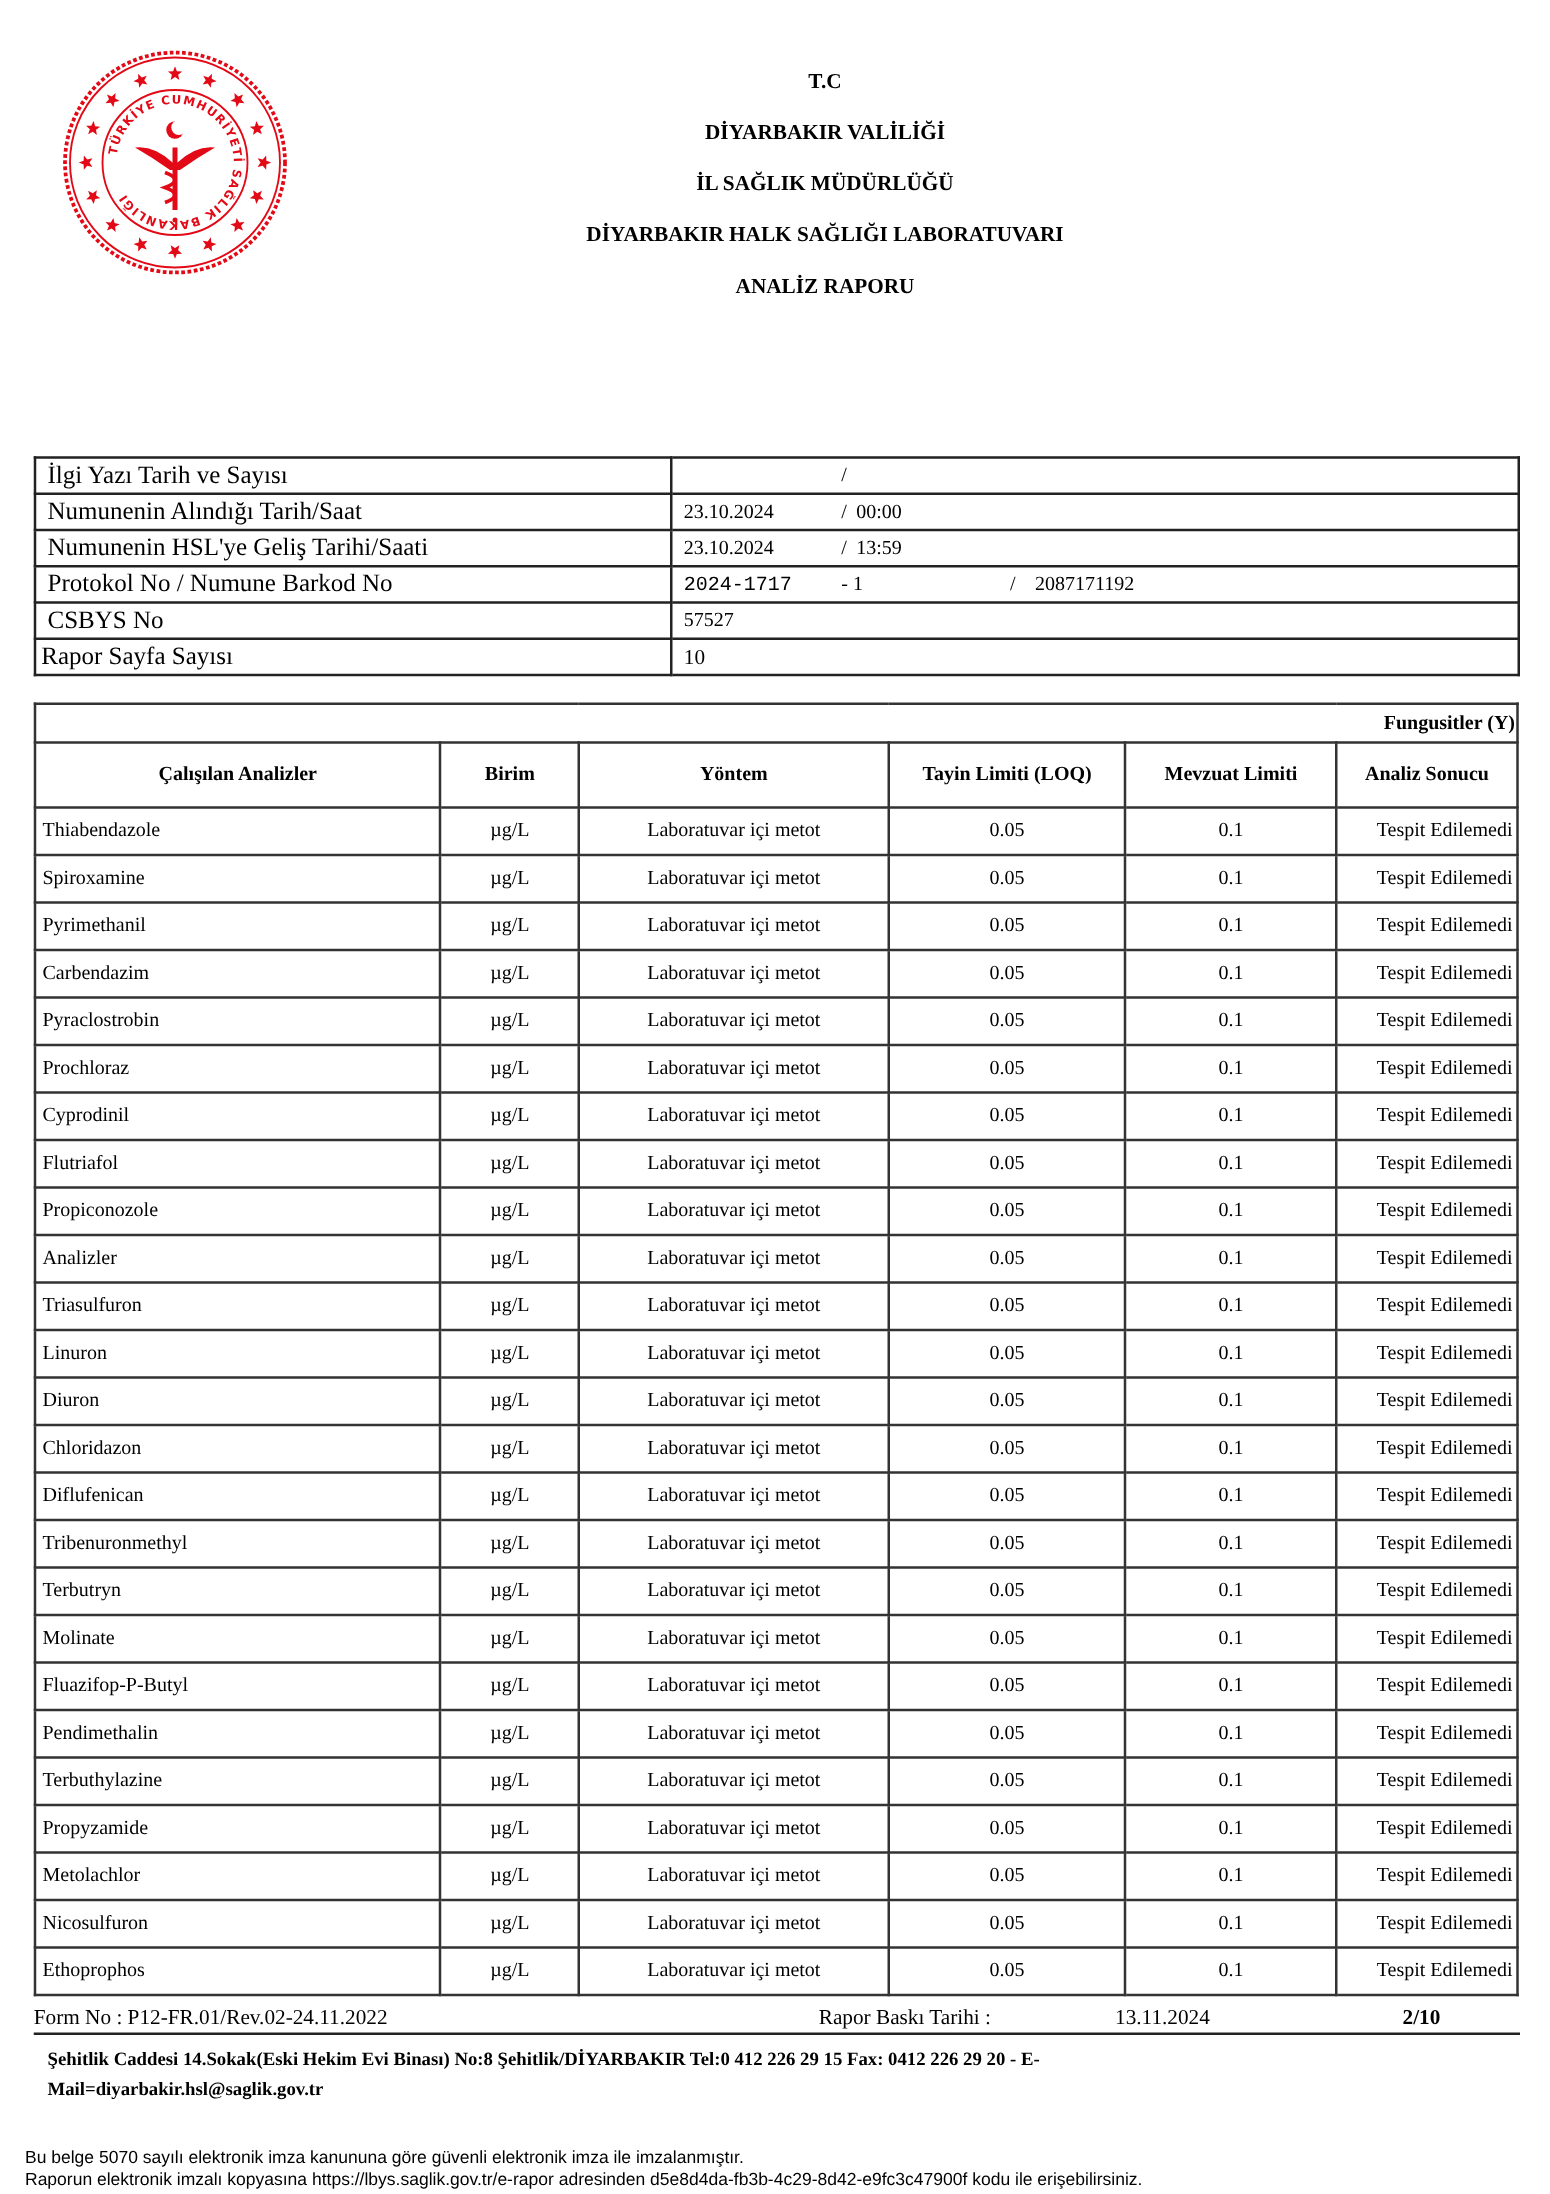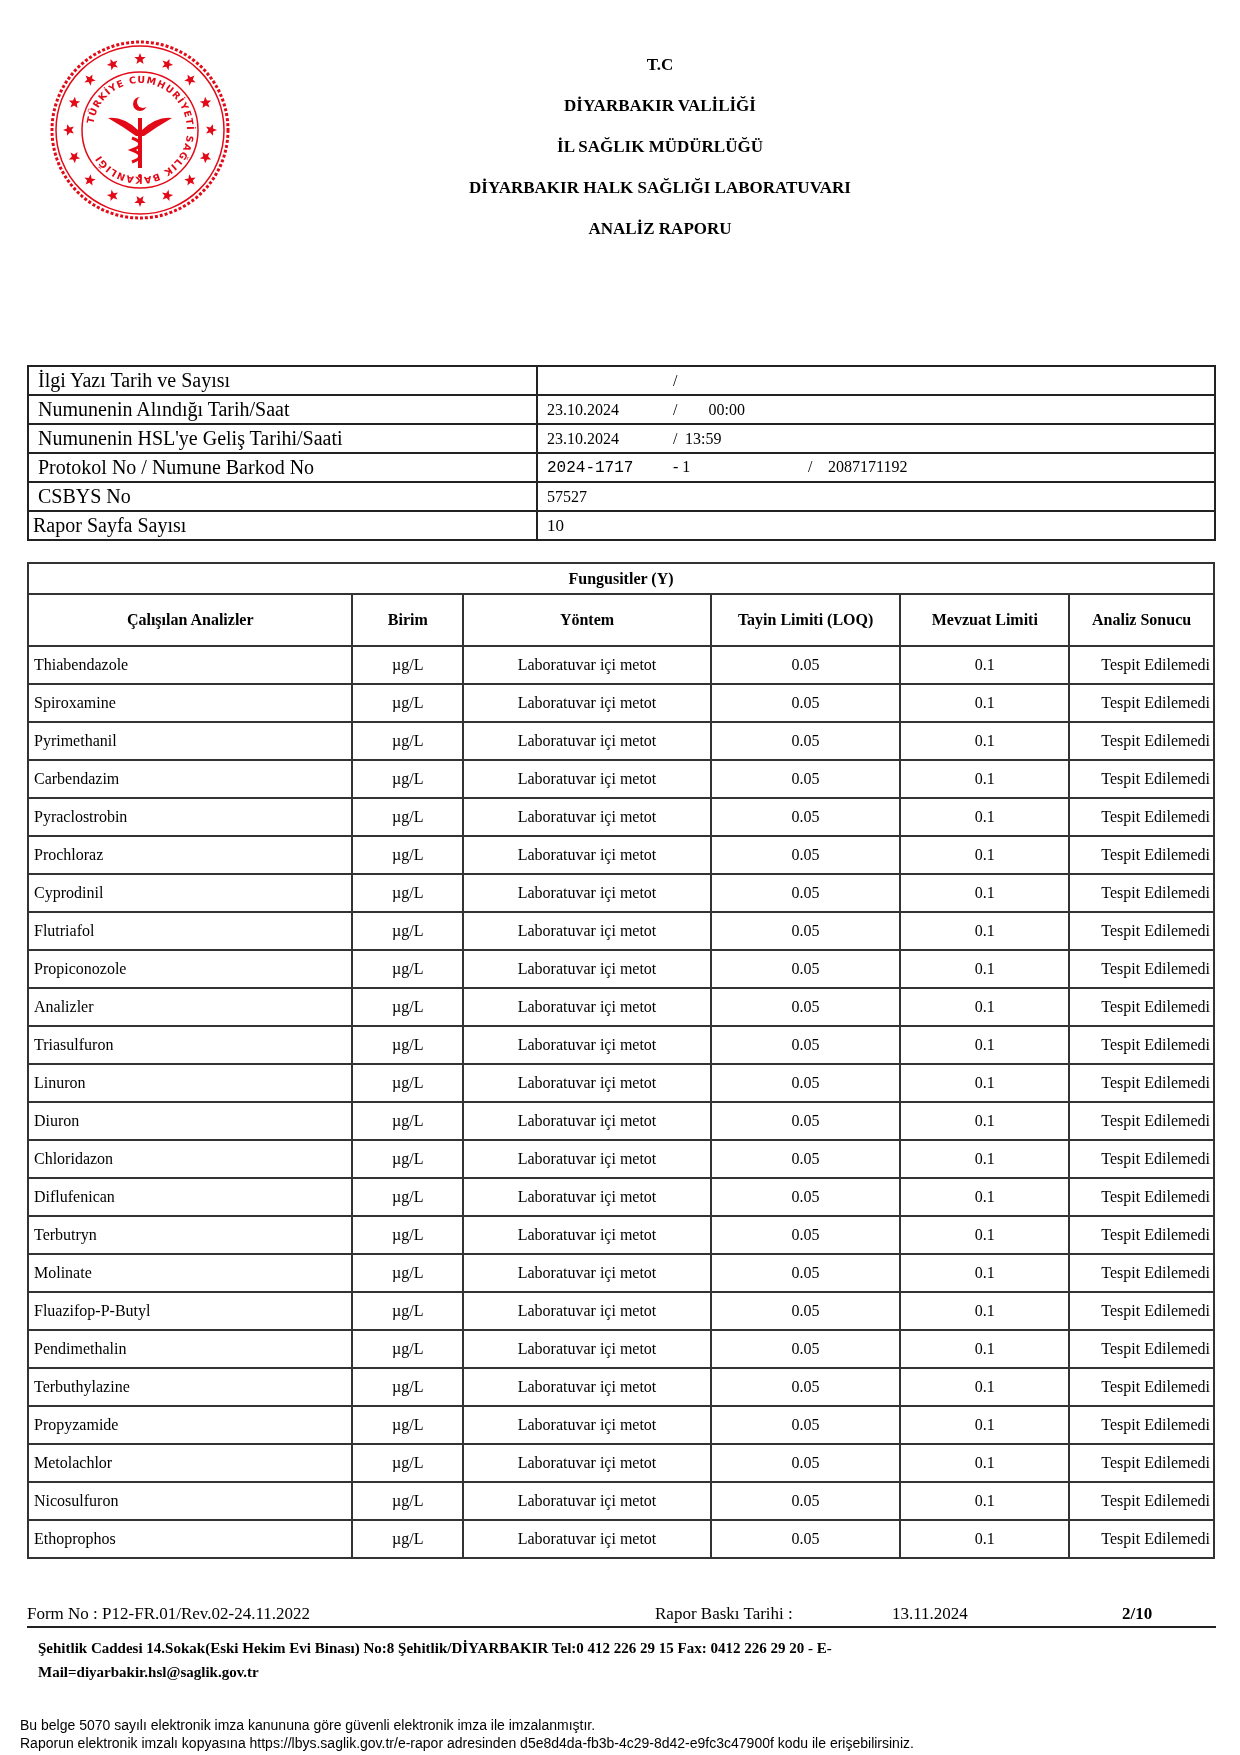--- a/index.html
+++ b/index.html
@@ -10,21 +10,21 @@
   table { border-collapse:collapse; position:absolute; }
   .info { left:27px; top:365px; width:1189px; }
   .info td { border:2px solid #222; height:27px; padding:0 0 0 9px; font-size:20px; vertical-align:middle; }
   .info td.lbl { width:498px; }
   .info td.lbl.narrow { padding-left:4px; }
   .info td.val { font-size:16px; }
   .info .v-part { display:inline-block; }
   .main { left:27px; top:562px; width:1188px; }
   .main td, .main th { border:2px solid #333; font-size:16px; }
   .main th { font-weight:bold; height:48px; text-align:center; }
-  .main .group th { height:27px; text-align:center; border-right:2px solid #333; }
+  .main .group th { height:27px; text-align:right; border-right:2px solid #333; }
   .main td { height:34px; text-align:center; }
   .main td.name { text-align:left; padding-left:5px; }
   .main td.res { text-align:right; padding-right:3px; }
   .footer1 { position:absolute; left:27px; top:1602px; width:1189px; height:24px; border-bottom:2px solid #222; font-size:17px; }
   .footer1 span { position:absolute; top:2px; }
   .footer2 { position:absolute; left:38px; top:1636px; width:1180px; font-size:15px; font-weight:bold; line-height:24px; }
   .esign { position:absolute; left:20px; top:1716px; font-family:"Liberation Sans", sans-serif; font-size:14px; line-height:18px; }
 </style>
 </head>
 <body>
@@ -76,21 +76,21 @@
 </div>
 
 <table class="info">
   <tbody id="info-body">
       <tr>
         <td class="lbl">İlgi Yazı Tarih ve Sayısı</td>
         <td class="val"><span class="v-part" style="width: 126px;"></span><span class="v-part" style="width: 12px;">/</span><span class="v-part" style="width: 60px;"></span><span class="v-part" style="width: auto;"></span></td>
       </tr>
       <tr>
         <td class="lbl">Numunenin Alındığı Tarih/Saat</td>
-        <td class="val"><span class="v-part" style="width: 126px;">23.10.2024</span><span class="v-part" style="width: 12px;">/</span><span class="v-part" style="width: 60px; text-align: right;">00:00</span><span class="v-part" style="width: auto;"></span></td>
+        <td class="val"><span class="v-part" style="width: 126px;">23.10.2024</span><span class="v-part" style="width: 12px;">/</span><span class="v-part" style="width: 60px;">00:00</span><span class="v-part" style="width: auto;"></span></td>
       </tr>
       <tr>
         <td class="lbl">Numunenin HSL'ye Geliş Tarihi/Saati</td>
         <td class="val"><span class="v-part" style="width: 126px;">23.10.2024</span><span class="v-part" style="width: 12px;">/</span><span class="v-part" style="width: 60px;">13:59</span><span class="v-part" style="width: auto;"></span></td>
       </tr>
       <tr>
         <td class="lbl">Protokol No / Numune Barkod No</td>
         <td class="val"><span class="v-part" style="width: 126px; font-family: Liberation Mono, monospace;">2024-1717</span><span class="v-part" style="width: 135px;">- 1</span><span class="v-part" style="width: 20px;">/</span><span class="v-part" style="width: auto;">2087171192</span></td>
       </tr>
       <tr>
@@ -241,20 +241,28 @@
       </tr>
       <tr>
         <td class="name">Diflufenican</td>
         <td>µg/L</td>
         <td>Laboratuvar içi metot</td>
         <td>0.05</td>
         <td>0.1</td>
         <td class="res">Tespit Edilemedi</td>
       </tr>
       <tr>
+        <td class="name">Tribenuronmethyl</td>
+        <td>µg/L</td>
+        <td>Laboratuvar içi metot</td>
+        <td>0.05</td>
+        <td>0.1</td>
+        <td class="res">Tespit Edilemedi</td>
+      </tr>
+      <tr>
         <td class="name">Terbutryn</td>
         <td>µg/L</td>
         <td>Laboratuvar içi metot</td>
         <td>0.05</td>
         <td>0.1</td>
         <td class="res">Tespit Edilemedi</td>
       </tr>
       <tr>
         <td class="name">Molinate</td>
         <td>µg/L</td>

